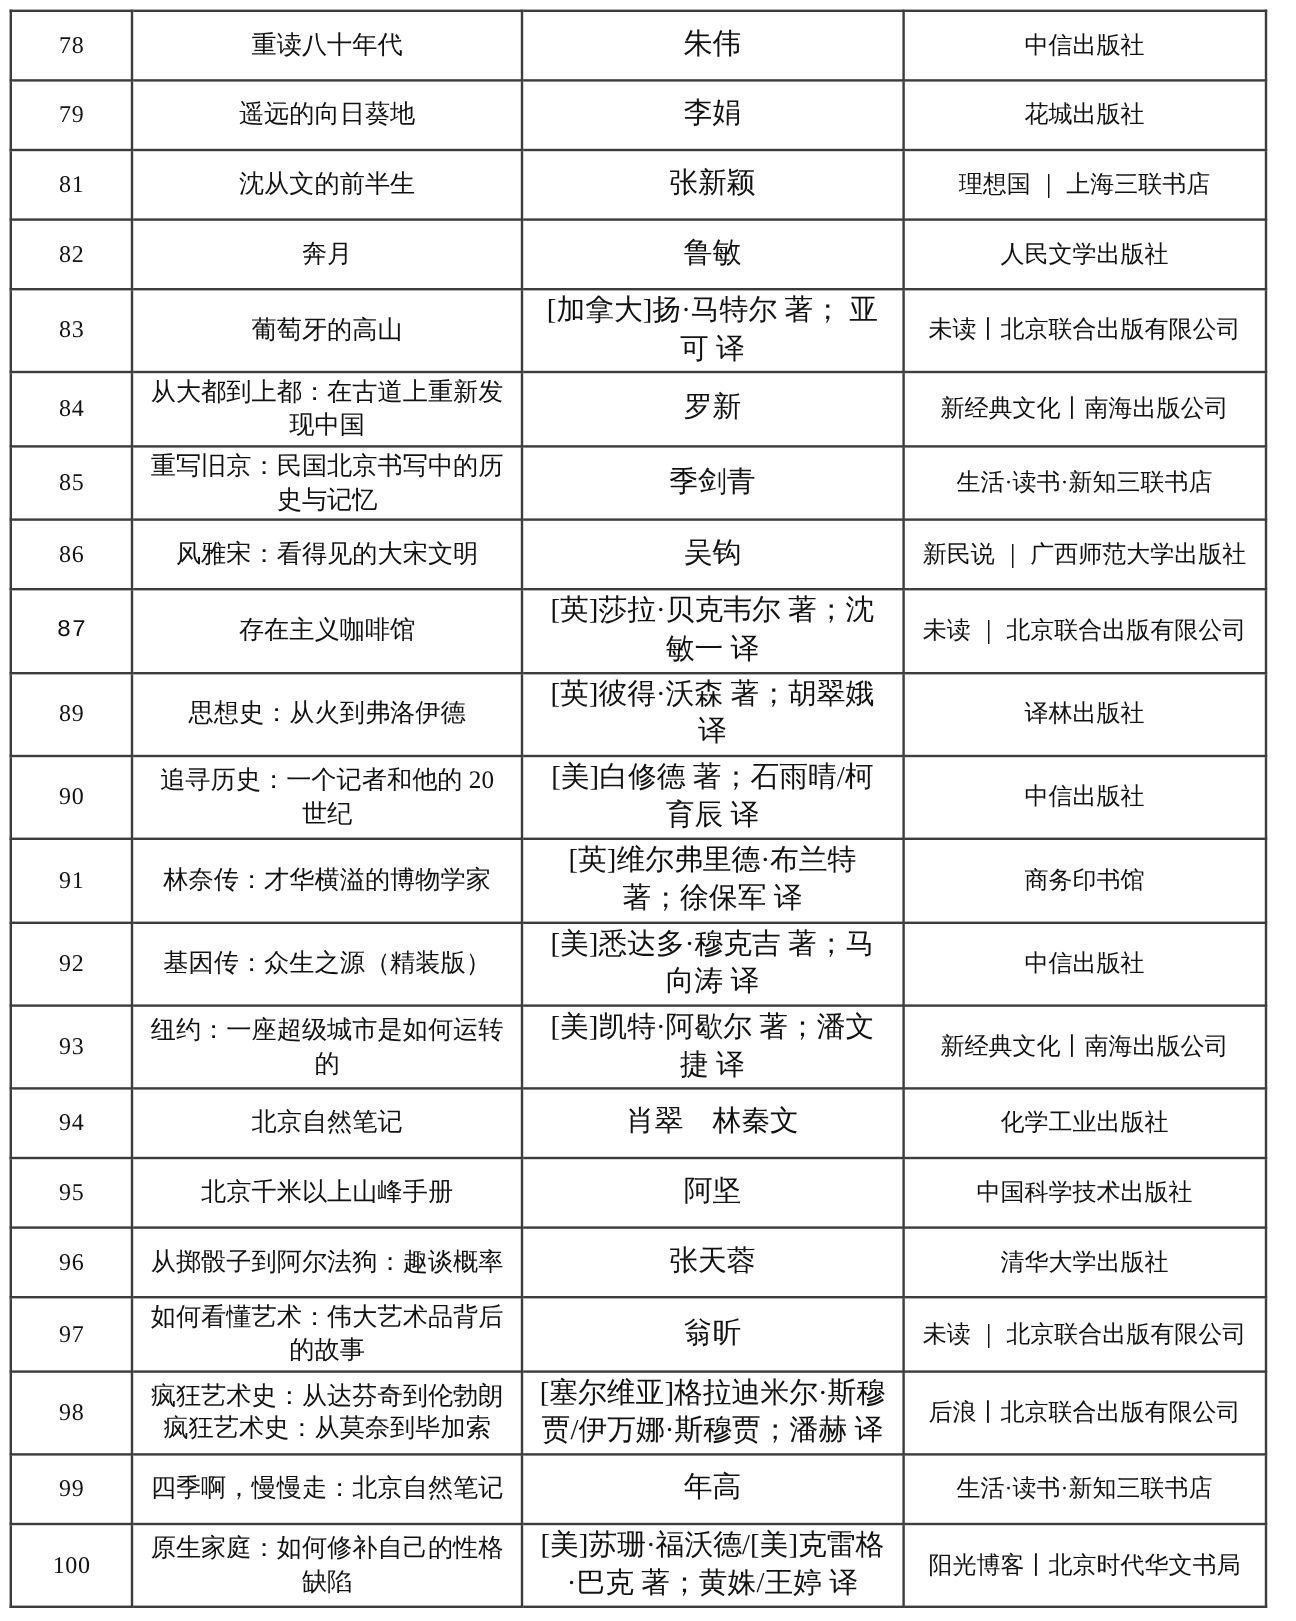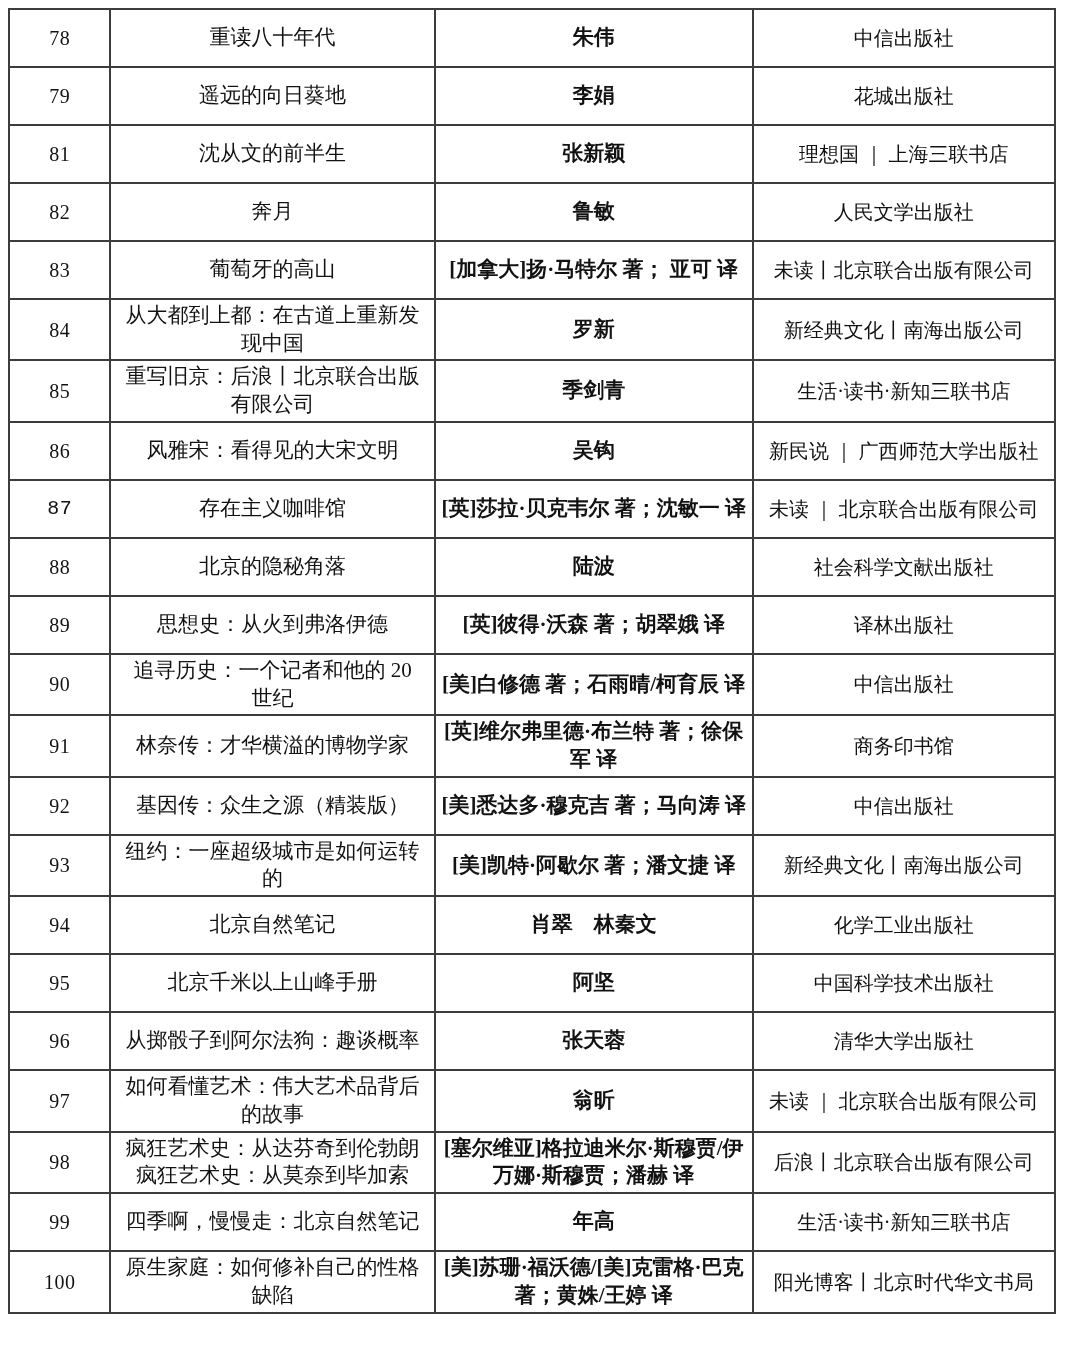--- a/index.html
+++ b/index.html
@@ -34,23 +34,22 @@
   }
   td.c-num {
     font-size: 20px;
     letter-spacing: 0.5px;
   }
   td.c-title {
     white-space: pre-line;
     padding: 2px 10px;
   }
   td.c-author {
-    font-size: 21px;
-    padding: 2px 0;
-    font-weight: bold;
+    font-size: 24px;
+    padding: 2px 12px;
   }
   td.c-pub {
     font-size: 20px;
     padding: 2px 4px;
   }
 </style>
 </head>
 <body style="background: rgb(255, 255, 255); color: rgb(18, 18, 18);">
 
 <div class="table-wrap">
@@ -93,41 +92,35 @@
     <td class="c-pub" style="border-color: rgb(60, 60, 60);">未读丨北京联合出版有限公司</td>
   </tr>
         <tr>
     <td class="c-num" style="border-color: rgb(60, 60, 60);">84</td>
     <td class="c-title" style="border-color: rgb(60, 60, 60);">从大都到上都：在古道上重新发现中国</td>
     <td class="c-author" style="border-color: rgb(60, 60, 60);">罗新</td>
     <td class="c-pub" style="border-color: rgb(60, 60, 60);">新经典文化丨南海出版公司</td>
   </tr>
         <tr>
     <td class="c-num" style="border-color: rgb(60, 60, 60);">85</td>
-    <td class="c-title" style="border-color: rgb(60, 60, 60);">重写旧京：后浪丨北京联合出版有限公司</td>
+    <td class="c-title" style="border-color: rgb(60, 60, 60);">重写旧京：民国北京书写中的历史与记忆</td>
     <td class="c-author" style="border-color: rgb(60, 60, 60);">季剑青</td>
     <td class="c-pub" style="border-color: rgb(60, 60, 60);">生活·读书·新知三联书店</td>
   </tr>
         <tr>
     <td class="c-num" style="border-color: rgb(60, 60, 60);">86</td>
     <td class="c-title" style="border-color: rgb(60, 60, 60);">风雅宋：看得见的大宋文明</td>
     <td class="c-author" style="border-color: rgb(60, 60, 60);">吴钩</td>
     <td class="c-pub" style="border-color: rgb(60, 60, 60);">新民说 ｜ 广西师范大学出版社</td>
   </tr>
         <tr>
     <td class="c-num" style="border-color: rgb(60, 60, 60); font-family: Liberation Mono, monospace;">87</td>
     <td class="c-title" style="border-color: rgb(60, 60, 60);">存在主义咖啡馆</td>
     <td class="c-author" style="border-color: rgb(60, 60, 60);">[英]莎拉·贝克韦尔 著；沈敏一 译</td>
     <td class="c-pub" style="border-color: rgb(60, 60, 60);">未读 ｜ 北京联合出版有限公司</td>
-  </tr>
-        <tr>
-    <td class="c-num" style="border-color: rgb(60, 60, 60);">88</td>
-    <td class="c-title" style="border-color: rgb(60, 60, 60);">北京的隐秘角落</td>
-    <td class="c-author" style="border-color: rgb(60, 60, 60);">陆波</td>
-    <td class="c-pub" style="border-color: rgb(60, 60, 60);">社会科学文献出版社</td>
   </tr>
         <tr>
     <td class="c-num" style="border-color: rgb(60, 60, 60);">89</td>
     <td class="c-title" style="border-color: rgb(60, 60, 60);">思想史：从火到弗洛伊德</td>
     <td class="c-author" style="border-color: rgb(60, 60, 60);">[英]彼得·沃森 著；胡翠娥 译</td>
     <td class="c-pub" style="border-color: rgb(60, 60, 60);">译林出版社</td>
   </tr>
         <tr>
     <td class="c-num" style="border-color: rgb(60, 60, 60);">90</td>
     <td class="c-title" style="border-color: rgb(60, 60, 60);">追寻历史：一个记者和他的 20 世纪</td>

